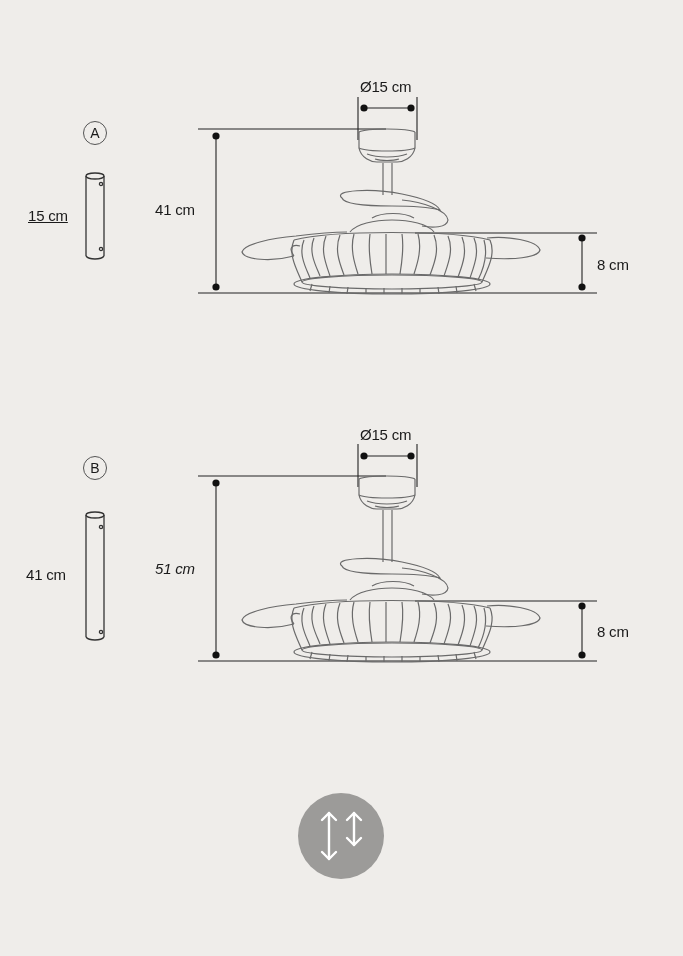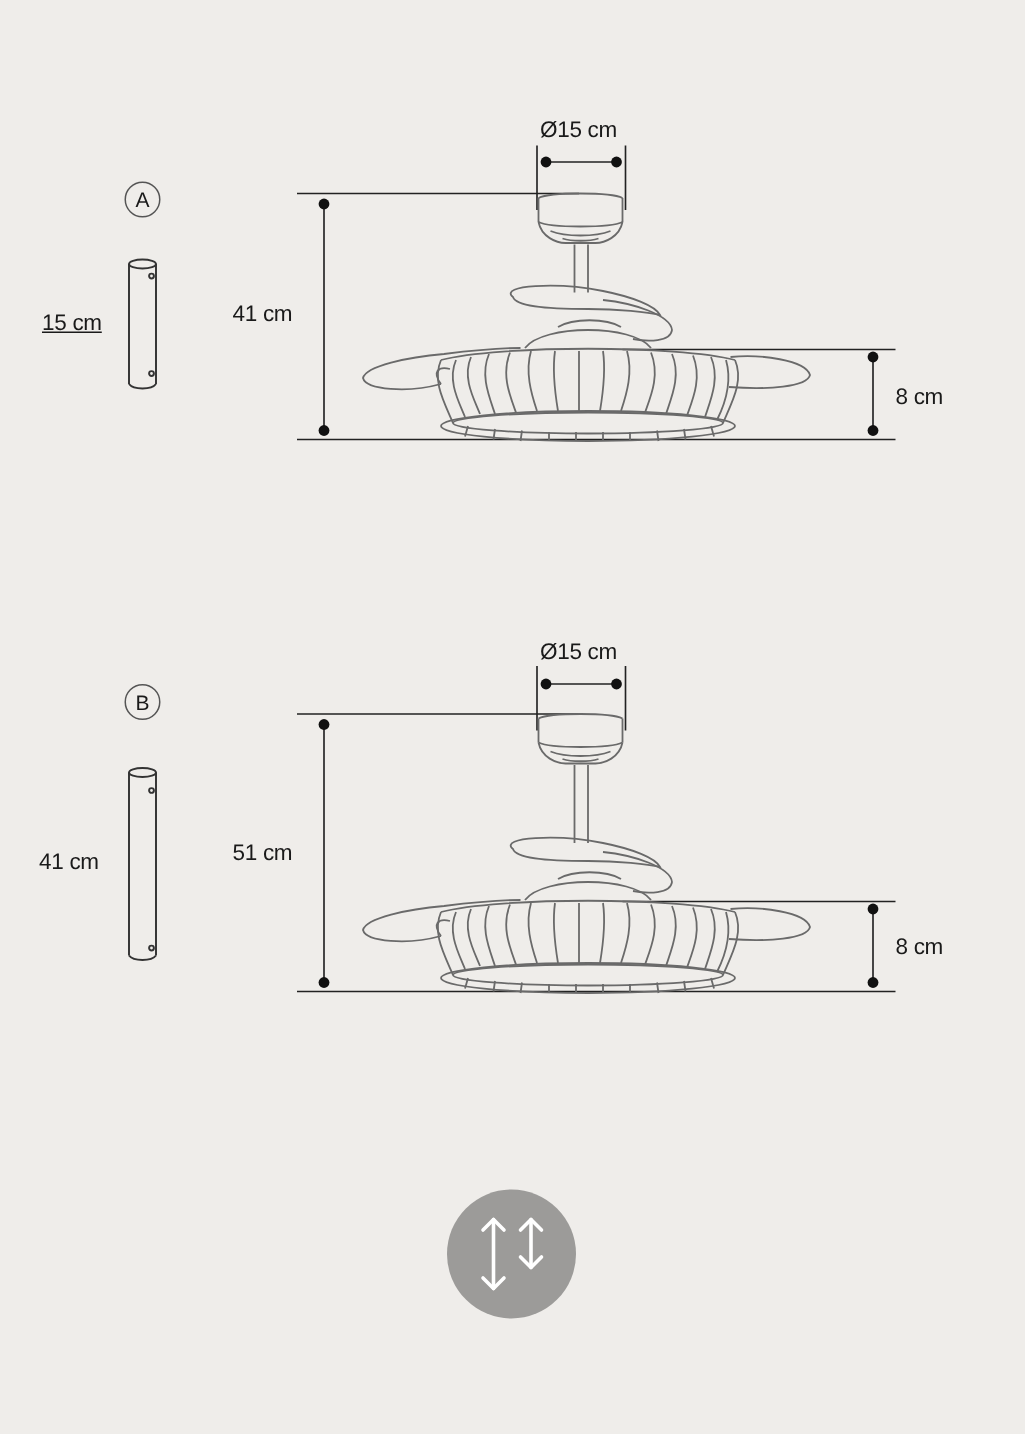--- a/index.html
+++ b/index.html
@@ -32,21 +32,21 @@
   <div class="abs label" style="left:28px;top:207px;text-decoration:underline;">15 cm</div>
   <div class="abs label" style="left:155px;top:201px;">41 cm</div>
   <div class="abs label" style="left:360px;top:78px;">Ø15 cm</div>
   <div class="abs label" style="left:597px;top:256px;">8 cm</div>
 </div>
 
 <div>
   <div class="abs badge" style="left:83px;top:456px;">B</div>
 
   <div class="abs label" style="left:26px;top:566px;">41 cm</div>
-  <div class="abs label" style="left:155px;top:560px;">51 cm</div>
+  <div class="abs label" style="left:155px;top:560px;font-style:italic;">51 cm</div>
   <div class="abs label" style="left:360px;top:426px;">Ø15 cm</div>
   <div class="abs label" style="left:597px;top:623px;">8 cm</div>
 </div>
 
 <svg width="683" height="956" viewBox="0 0 683 956">
   <defs>
 
     <g id="fan-body" fill="none" stroke="#6a6a6a" stroke-width="1.2">
 
       <path d="M-50,-36 C-60,-44 -20,-46 10,-40 C30,-36 45,-30 48,-24 C40,-26 20,-28 0,-28 C-30,-28 -48,-30 -50,-36 Z"></path>

